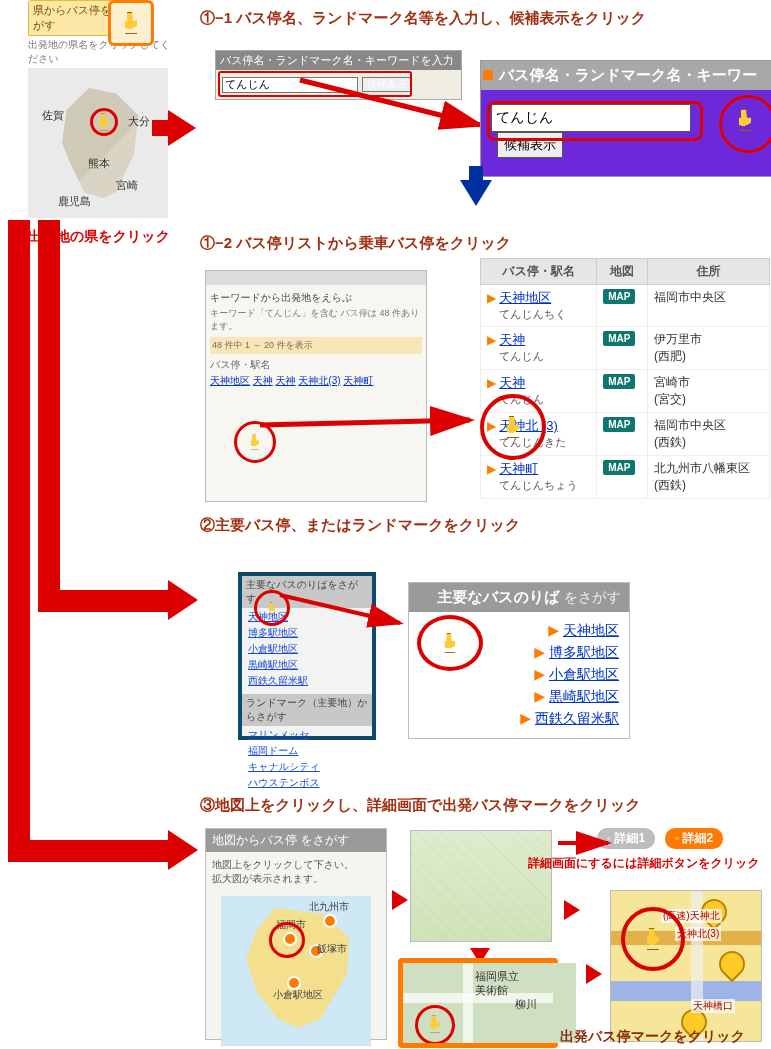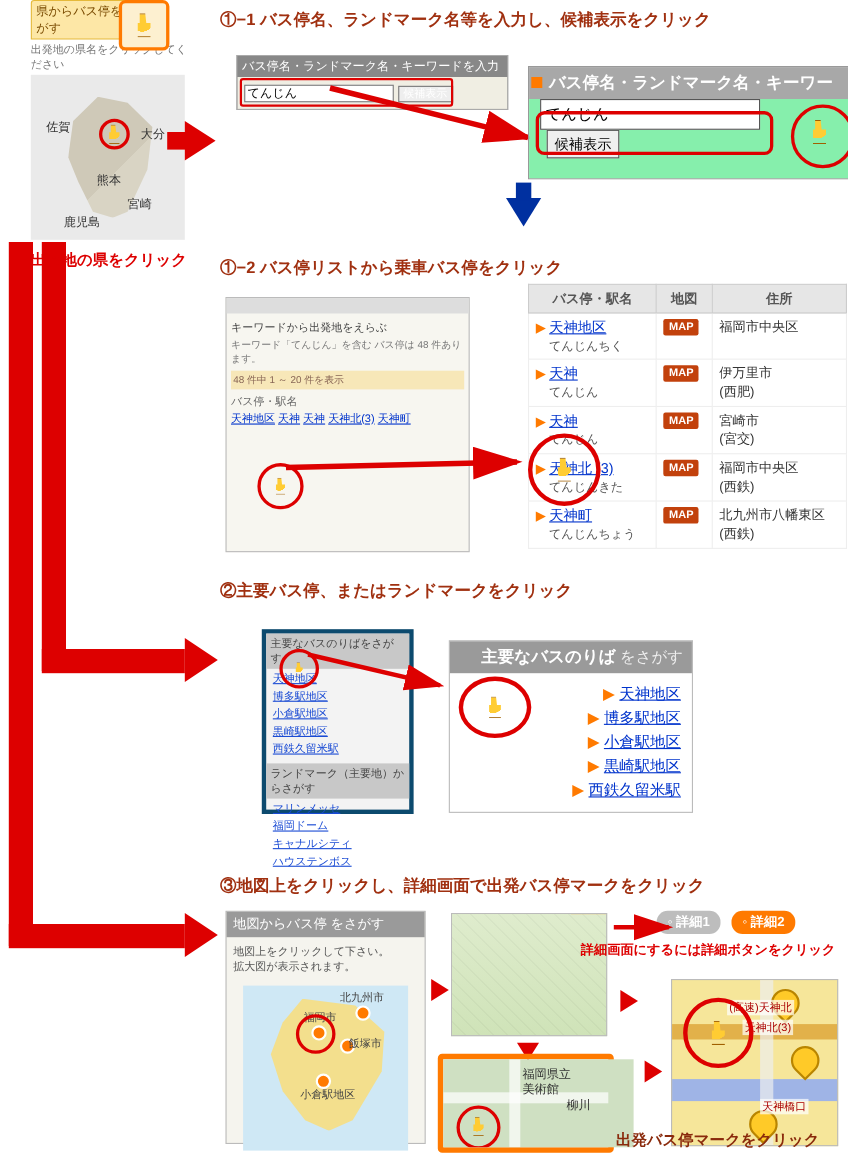--- a/index.html
+++ b/index.html
@@ -93,21 +93,21 @@
   }
   .big-search {
     width:290px;border:1px solid #999;position:relative;
   }
   .big-search .hdr {
     background:#a8a8a8;color:#fff;padding:5px 2px;font-weight:bold;font-size:15px;
   }
   .big-search .hdr .orange-bullet {
     display:inline-block;width:10px;height:10px;background:#ff7a00;margin-right:6px;
   }
-  .big-search .body { background:#86efac;padding:0 10px 18px 10px; }
+  .big-search .body { background:#6d28d9;padding:14px 10px 18px 10px; }
   .big-search input {
     width:190px;height:22px;font-size:14px;border:1px solid #555;padding:2px 4px;
   }
   .big-search .btn {
     border:1px solid #555;background:#efefef;font-size:13px;padding:3px 6px;margin-left:6px;cursor:pointer;
   }
   .big-search .red-round-input {
     position:absolute;left:6px;top:40px;width:210px;height:34px;border:3px solid #d00;border-radius:8px;
   }
   .big-search .red-circle-btn {
@@ -133,21 +133,21 @@
   }
 
   table.busstop {
     border-collapse:collapse;font-size:12px;width:290px;background:#fff;
   }
   table.busstop th {
     background:#e6e6e6;color:#555;font-weight:bold;padding:4px 6px;border:1px solid #ccc;text-align:center;
   }
   table.busstop td { border:1px solid #eee;padding:4px 6px;vertical-align:top; }
   .map-badge {
-    display:inline-block;background:#c2410c;color:#fff;font-size:10px;font-weight:bold;padding:2px 5px;border-radius:2px;
+    display:inline-block;background:#0f766e;color:#fff;font-size:10px;font-weight:bold;padding:2px 5px;border-radius:2px;
   }
   .bus-link { color:#0033cc;text-decoration:underline;font-size:13px; }
   .bus-yomi { color:#555;font-size:11px;margin-left:12px; }
   .bullet-o { color:#ff7a00;margin-right:3px; }
   .row-circle-hand {
     position:absolute;left:480px;top:394px;width:58px;height:58px;border:4px solid #d00;border-radius:50%;
     display:flex;align-items:center;justify-content:center;z-index:5;
   }
 
   
@@ -387,21 +387,21 @@
         <td style="white-space:pre-line;">北九州市八幡東区
 (西鉄)</td>
       </tr>
     </tbody>
       </table>
   </div>
   <div class="row-circle-hand">
       <div class="cursor-hand"></div>
     </div>
 
-  <div class="block" style="left:200px;top:524px;">
+  <div class="block" style="left:200px;top:512px;">
     <div class="step-heading">②主要バス停、またはランドマークをクリック</div>
   </div>
 
   <div class="block s2-mini" style="left:238px;top:572px;height:160px;">
     <div class="hdr">主要なバスのりばをさがす</div>
     <a>天神地区</a>
     <a>博多駅地区</a>
     <a>小倉駅地区</a>
     <a>黒崎駅地区</a>
     <a>西鉄久留米駅</a>

